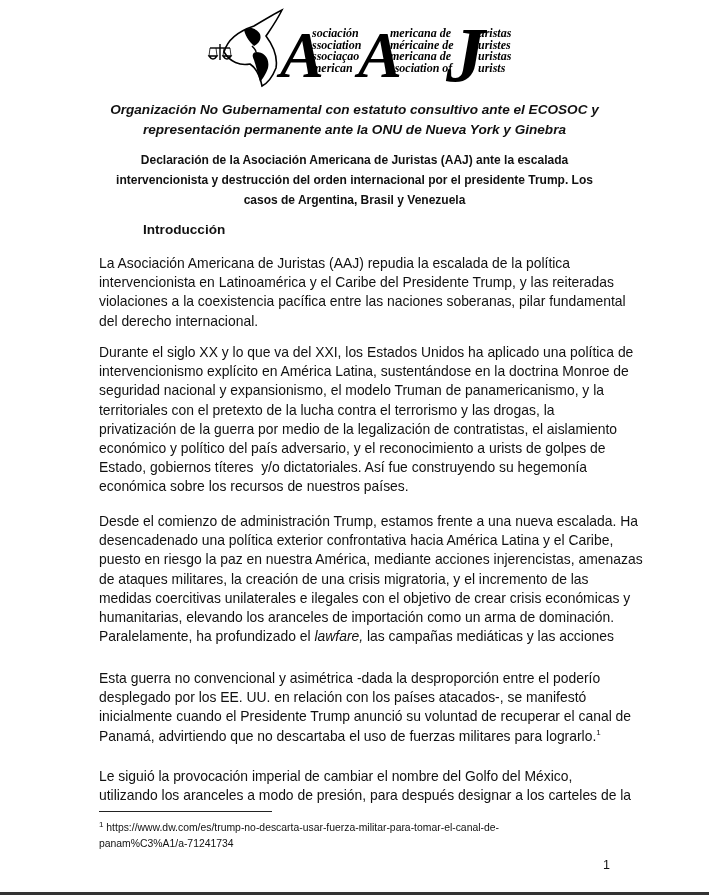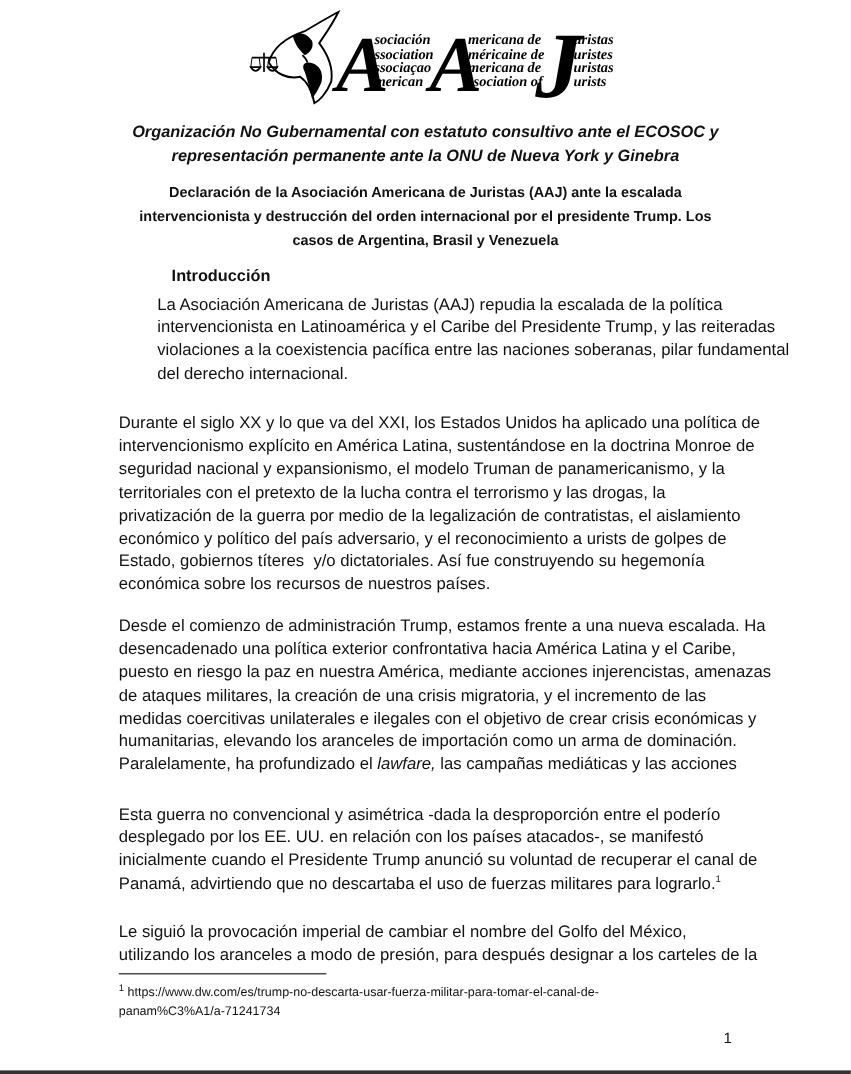--- a/index.html
+++ b/index.html
@@ -7,21 +7,21 @@
   .page { position: absolute; left: 0; top: 0; width: 709px; height: 895px; background: #fff; }
   .logo { position: absolute; left: 206px; top: 8px; width: 310px; height: 80px; }
   .logo .dove { position: absolute; left: 0; top: 0; width: 80px; height: 80px; }
   .bigA { position: absolute; font-family: "Liberation Serif", "DejaVu Serif", serif; font-style: italic; font-weight: bold; font-size: 66px; line-height: 66px; color: #000; }
   .bigJ { position: absolute; font-family: "Liberation Serif", "DejaVu Serif", serif; font-style: italic; font-weight: bold; font-size: 78px; line-height: 78px; color: #000; }
   .logo-col { position: absolute; font-family: "Liberation Serif", "DejaVu Serif", serif; font-style: italic; font-weight: bold; font-size: 12px; line-height: 11.5px; color: #000; }
   .subtitle { position: absolute; left: 60px; width: 589px; top: 100px; text-align: center; font-style: italic; font-weight: bold; font-size: 13.6px; line-height: 20px; color: #111; }
   .title { position: absolute; left: 60px; width: 589px; top: 150px; text-align: center; font-weight: bold; font-size: 12px; line-height: 20px; color: #111; }
   .heading { position: absolute; left: 99px; top: 220px; font-weight: bold; font-size: 13.6px; line-height: 20px; margin-left: 44px; }
   .para { position: absolute; left: 99px; width: 520px; font-size: 13.9px; line-height: 19.2px; color: #111; margin: 0; }
-  .p1 { top: 244px; margin-left: 32px; }
+  .p1 { top: 254px; }
   .p2 { top: 343px; }
   .p3 { top: 512px; }
   .p4 { top: 669px; }
   .p5 { top: 767px; }
   .line { display: block; white-space: nowrap; }
   .sup { font-size: 8px; vertical-align: super; line-height: 0; }
   .fn-rule { position: absolute; left: 99px; top: 811px; width: 173px; height: 1px; background: #222; }
   .footnote { position: absolute; left: 99px; top: 820px; width: 520px; font-size: 10.4px; line-height: 16px; color: #111; }
   .page-num { position: absolute; left: 603px; top: 858px; font-size: 12.5px; color: #111; }
   .bottom-rule { position: absolute; left: 0; top: 892px; width: 709px; height: 3px; background: #333; }

